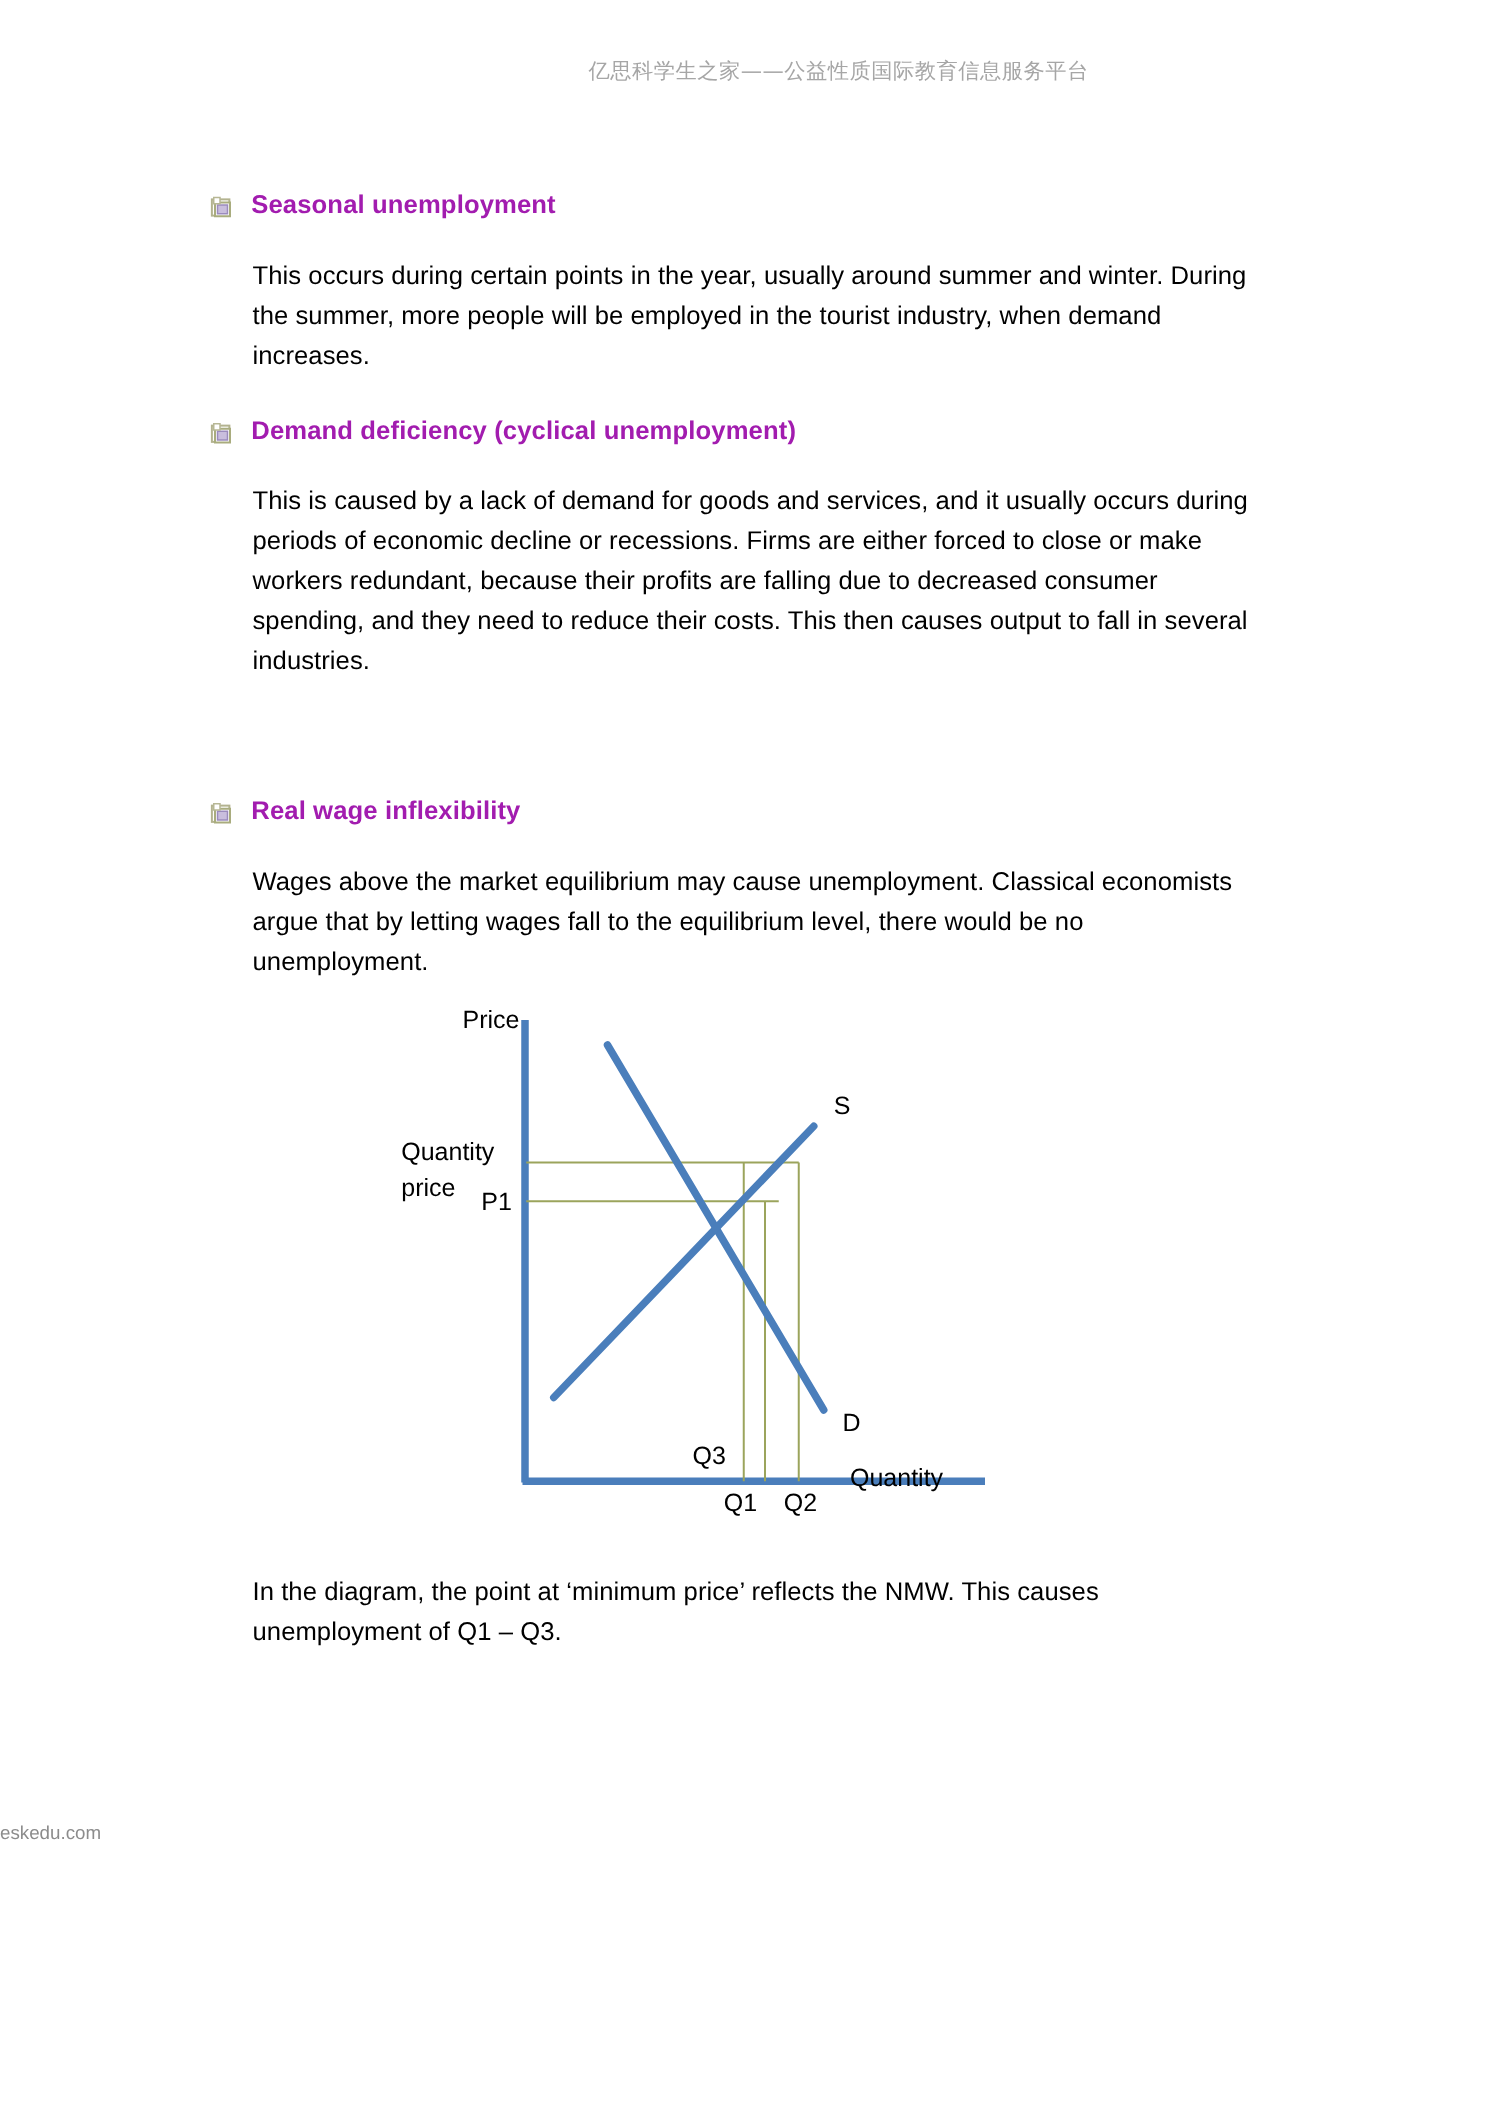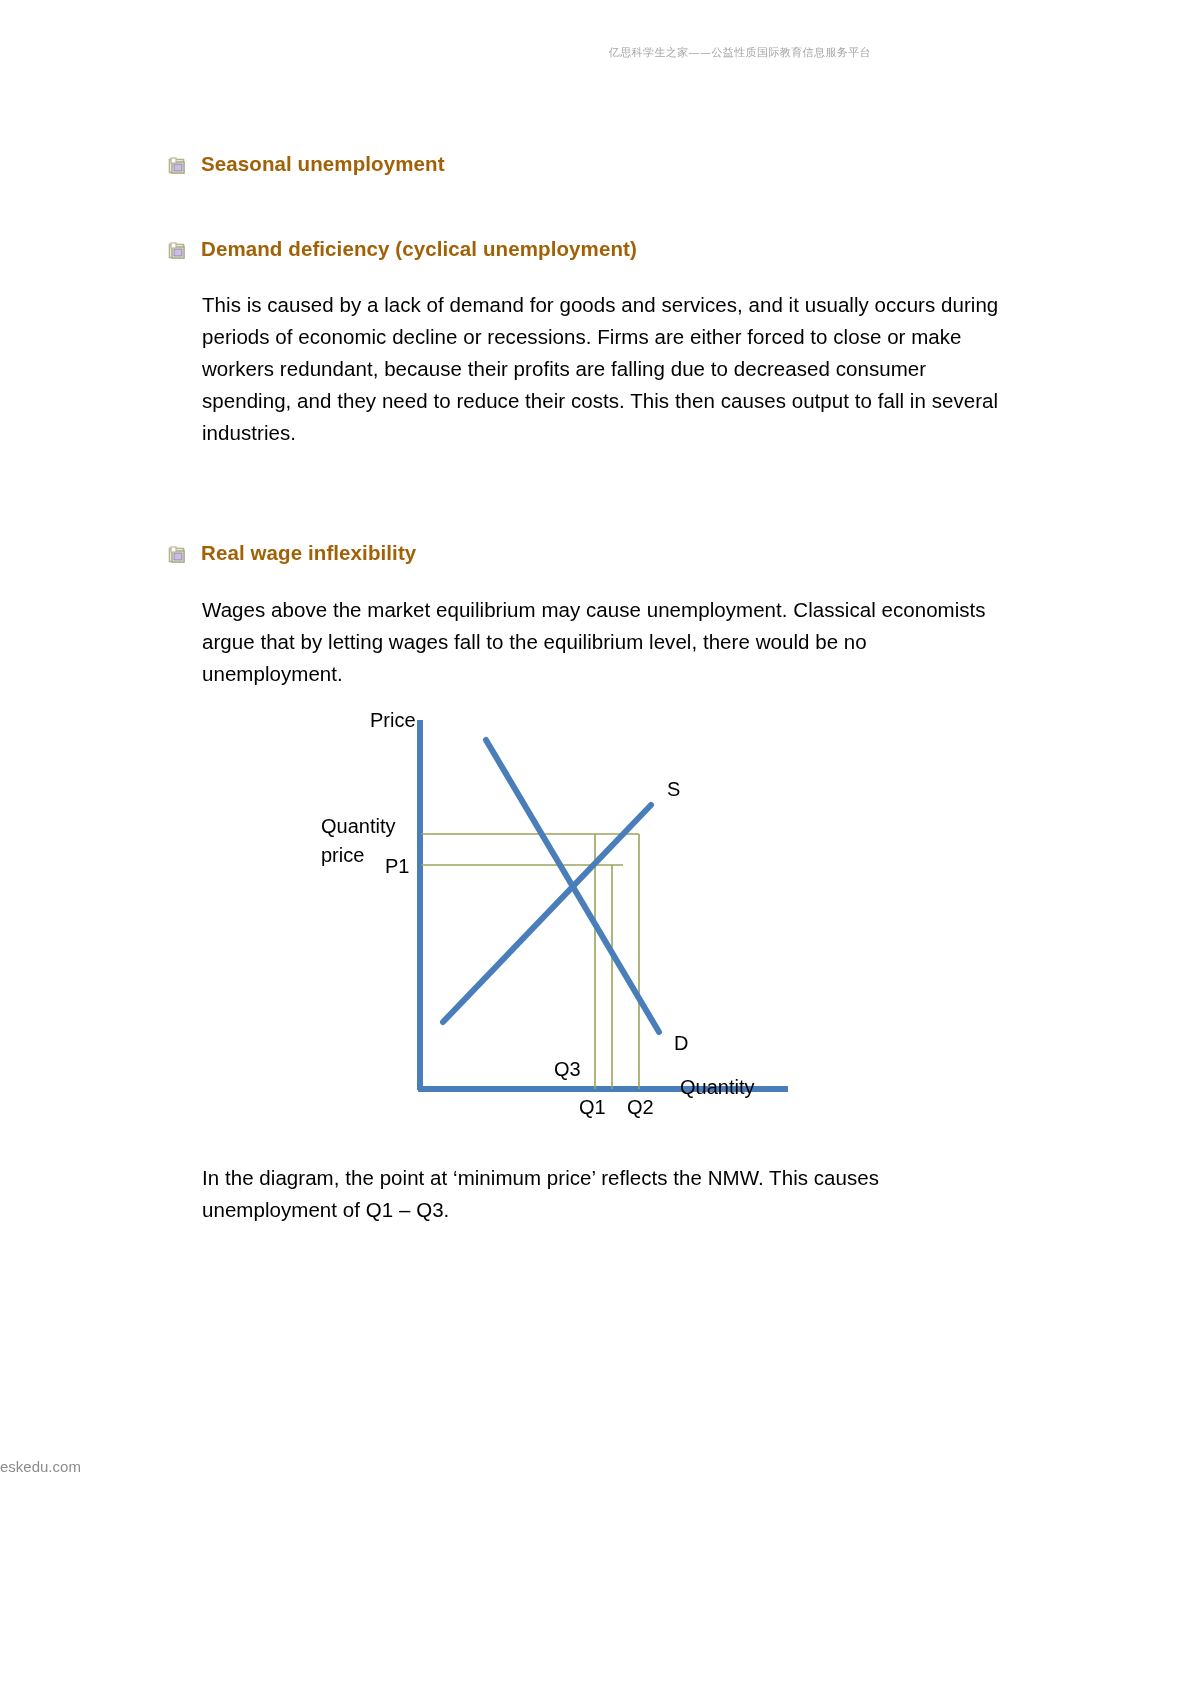--- a/index.html
+++ b/index.html
@@ -24,21 +24,21 @@
 
   
   .site-header {
     position: absolute;
     top: 45px;
     left: 0;
     width: 1074px;
     text-align: right;
     padding-right: 203px;
     box-sizing: border-box;
-    font-size: 11px;
+    font-size: 17px;
     color: #a6a6a6;
     letter-spacing: 0.4px;
     font-family: "DejaVu Sans", sans-serif;
     white-space: nowrap;
   }
 
   
   .content {
     position: absolute;
     left: 168px;
@@ -54,21 +54,21 @@
   .bullet-icon {
     width: 19px;
     height: 19px;
     flex: 0 0 19px;
     position: relative;
     margin-top: 6px;
   }
   .heading-text {
     font-size: 20.5px;
     font-weight: bold;
-    color: #a16207;
+    color: #a21caf;
     margin-left: 14px;
     line-height: 1.35;
     letter-spacing: 0.1px;
   }
 
   p.body-text {
     font-size: 20.5px;
     line-height: 1.56;
     color: #000000;
     margin: 0;
@@ -127,20 +127,21 @@
           <rect x="4" y="6" width="12" height="11" fill="#ffffff" stroke="#a9ac7e" stroke-width="1.6"></rect>
           <rect x="6" y="8" width="8" height="7" fill="#c9bedd" stroke="#9b8bbd" stroke-width="1.2"></rect>
           <rect x="3" y="2" width="5" height="5" fill="#ffffff" stroke="#b7b795" stroke-width="1.2"></rect>
         </svg>
       </span>
       <span class="heading-text">Seasonal unemployment</span>
     </div>
 
     <div class="gap-sm"></div>
 
+    <p class="body-text">This occurs during certain points in the year, usually around summer and winter. During the summer, more people will be employed in the tourist industry, when demand increases.</p>
 
     <div class="gap-md"></div>
 
     <div class="heading-row">
       <span class="bullet-icon">
         <svg width="19" height="19" viewBox="0 0 19 19" xmlns="http://www.w3.org/2000/svg">
           <rect x="1.5" y="3.5" width="14" height="13" fill="#ffffff" stroke="#b3b38f" stroke-width="1.6"></rect>
           <rect x="4" y="6" width="12" height="11" fill="#ffffff" stroke="#a9ac7e" stroke-width="1.6"></rect>
           <rect x="6" y="8" width="8" height="7" fill="#c9bedd" stroke="#9b8bbd" stroke-width="1.2"></rect>
           <rect x="3" y="2" width="5" height="5" fill="#ffffff" stroke="#b7b795" stroke-width="1.2"></rect>

